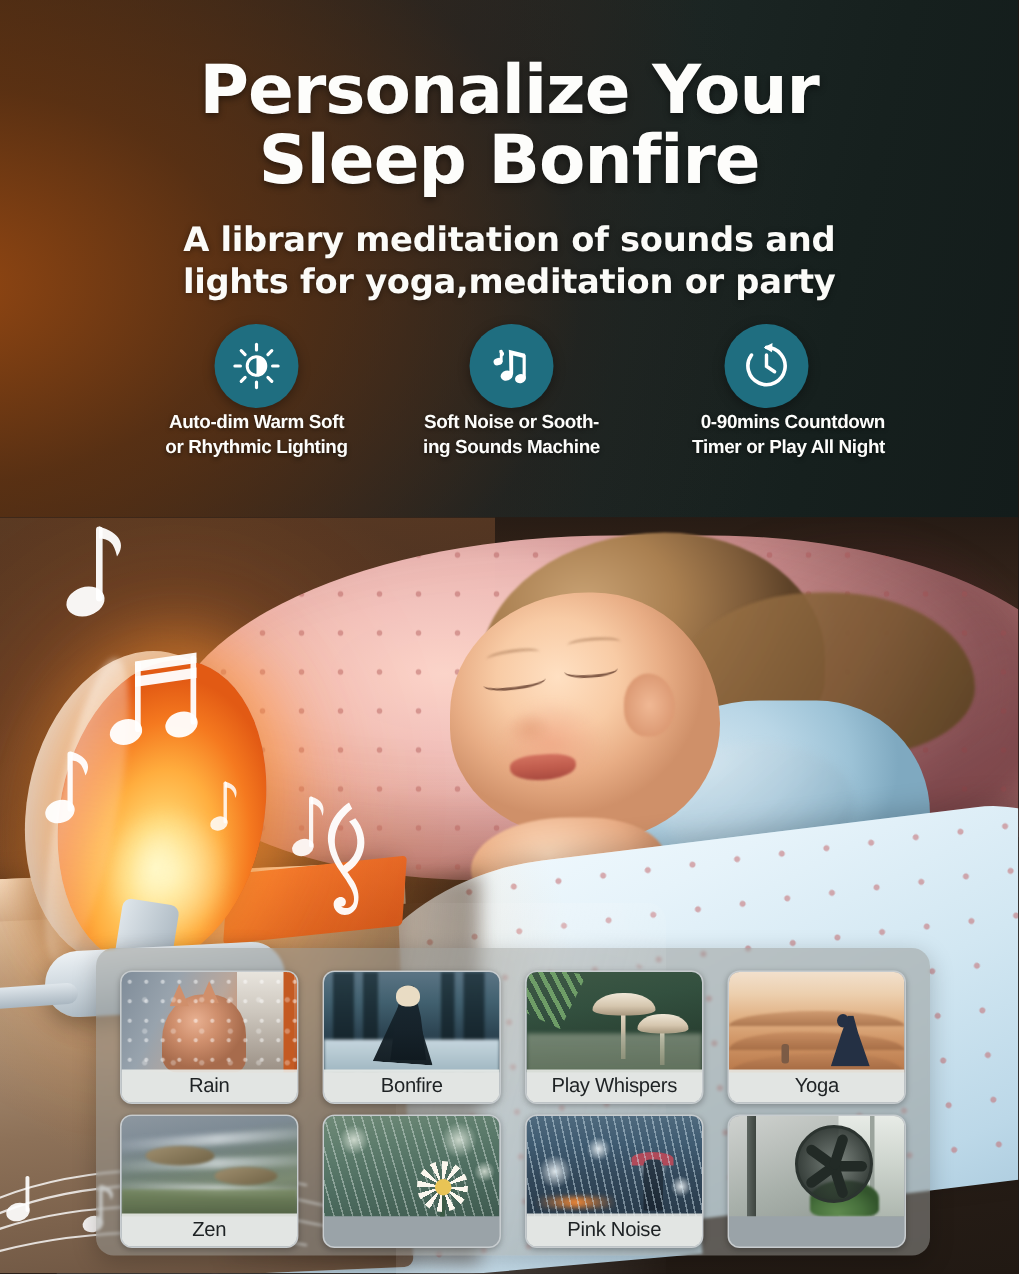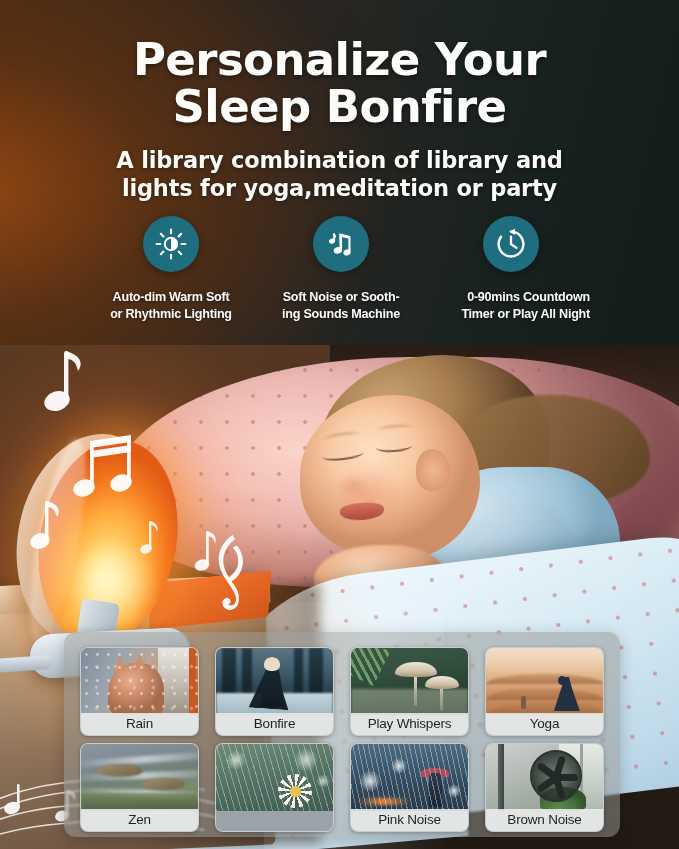--- a/index.html
+++ b/index.html
@@ -61,21 +61,21 @@
   }
   .feature { width:150px; display:flex; flex-direction:column; align-items:center; }
   .feat-circle {
     width:56px; height:56px; border-radius:50%;
     background:#1f6e80;
     display:flex; align-items:center; justify-content:center;
     box-shadow:0 2px 8px rgba(0,0,0,0.35);
   }
   .feat-circle svg { display:block; }
   .feat-text {
-    margin-top:17px;
+    margin-top:1px;
     color:#fdfdfb;
     font-size:12.6px;
     line-height:16.5px;
     font-weight:700;
     text-align:center;
     letter-spacing:-0.25px;
     text-shadow:0 1px 3px rgba(0,0,0,0.5);
     white-space:pre-line;
   }
   .feature.f1 .feat-text { width:160px; }
@@ -635,21 +635,21 @@
 <div id="canvas">
 
   <div class="hero">
 
     <div class="hero-title">
       <span>Personalize Your</span>
       <span class="l2">Sleep Bonfire</span>
     </div>
 
     <div class="hero-sub">
-      <span>A library combination of library and</span>
+      <span>A library meditation of sounds and</span>
       <span class="l2">lights for yoga,meditation or party</span>
     </div>
 
     <div class="features">
 
       <div class="feature f1">
         <div class="feat-circle">
           <svg width="34" height="34" viewBox="0 0 34 34">
             <g fill="#ffffff">
               <path d="M17 9.5a7.5 7.5 0 0 0 0 15z" opacity="0"></path>
@@ -928,19 +928,18 @@
             <div class="pole"></div>
             <div class="plant"></div>
             <div class="fanring"></div>
             <div class="blade" style="transform:rotate(0deg)"></div>
             <div class="blade" style="transform:rotate(72deg)"></div>
             <div class="blade" style="transform:rotate(144deg)"></div>
             <div class="blade" style="transform:rotate(216deg)"></div>
             <div class="blade" style="transform:rotate(288deg)"></div>
           </div>
         </div>
-        <div class="tile-label">Brown Noise</div>
       </div>
 
     </div>
   </div>
 
 </div>
 
 </body></html>

